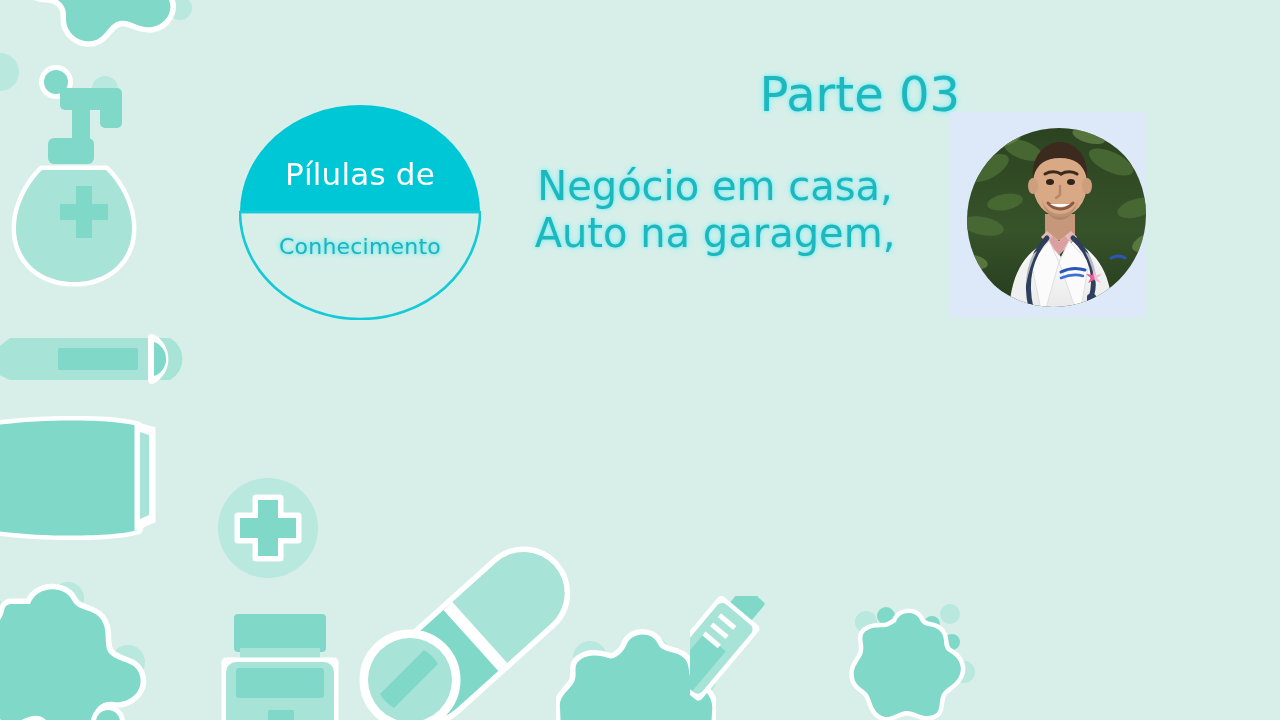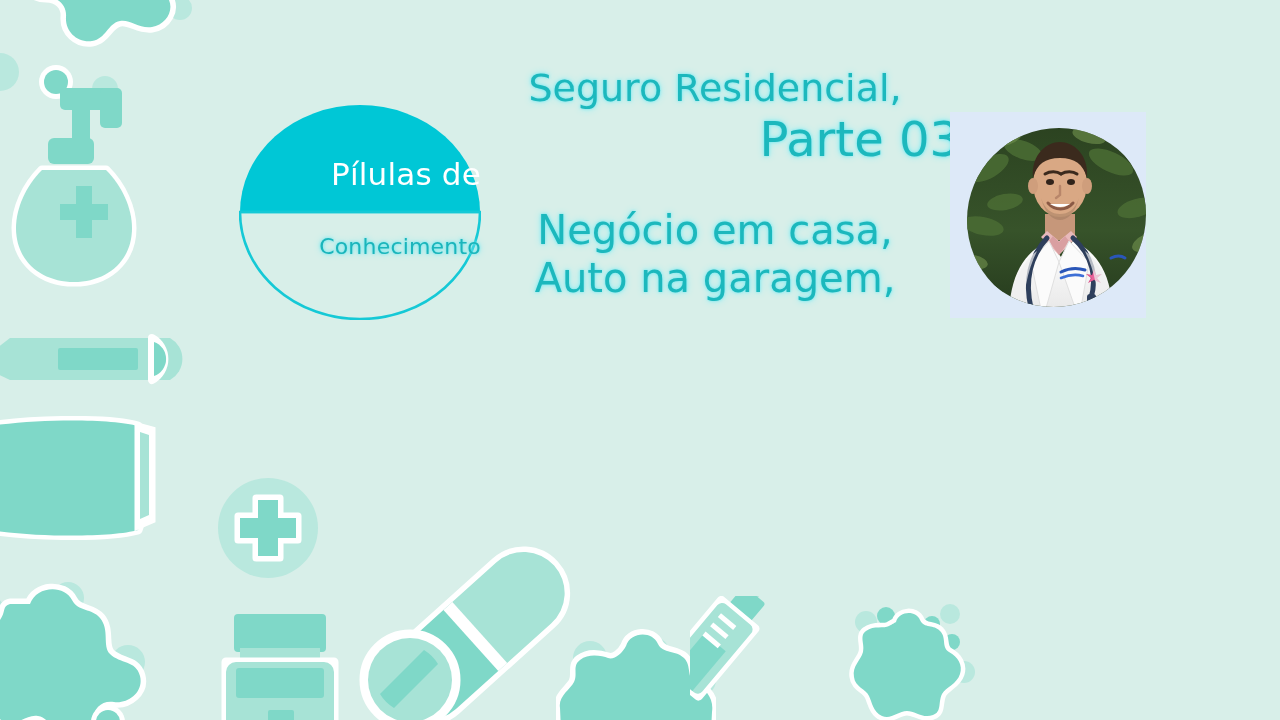--- a/index.html
+++ b/index.html
@@ -14,21 +14,21 @@
   
   .deco{position:absolute;}
   .mint{fill:#7fd8c8;}
   .mintLt{fill:#a7e3d6;}
   .mintPale{fill:#b9e8de;}
   .wh{fill:#ffffff;}
 
   
   #logo{position:absolute;left:239px;top:104px;width:242px;height:216px;}
   #logo .logo-top-text,#logo .logo-bot-text{
-    position:absolute;width:100%;text-align:right;
+    position:absolute;width:100%;text-align:center;
     font-family:"DejaVu Sans", sans-serif;
     letter-spacing:.2px;white-space:nowrap;
   }
   #logo .logo-top-text{
     top:52px;color:#ffffff;font-size:31px;font-weight:400;
   }
   #logo .logo-bot-text{
     top:130px;color:#1bb5bb;font-size:22px;font-weight:400;
     text-shadow:0 0 3px #63e6ef,0 0 6px #7fe9f0;
   }
@@ -182,21 +182,20 @@
     <svg width="242" height="216" viewBox="0 0 242 216">
       <path d="M1 108 a120 107 0 0 1 240 0 Z" fill="#00c7d6"></path>
       <path d="M1 108 a120 107 0 0 0 240 0 Z" fill="none" stroke="#15c9d6" stroke-width="2.6"></path>
       <line x1="1" y1="108" x2="241" y2="108" stroke="#15c9d6" stroke-width="2.6"></line>
     </svg>
     <div class="logo-top-text">Pílulas de</div>
     <div class="logo-bot-text">Conhecimento</div>
   </div>
 
   <div id="title-block">
-    <div class="tline t1">Seguro Residencial,</div>
     <div class="tline t2">Parte 03</div>
     <div class="spacer"></div>
     <div class="tline t3">Negócio em casa,</div>
     <div class="tline t3">Auto na garagem,</div>
   </div>
 
   <div id="portrait-card">
     <div id="portrait-circle">
       <svg width="197" height="197" viewBox="0 0 197 197">
         <defs>

